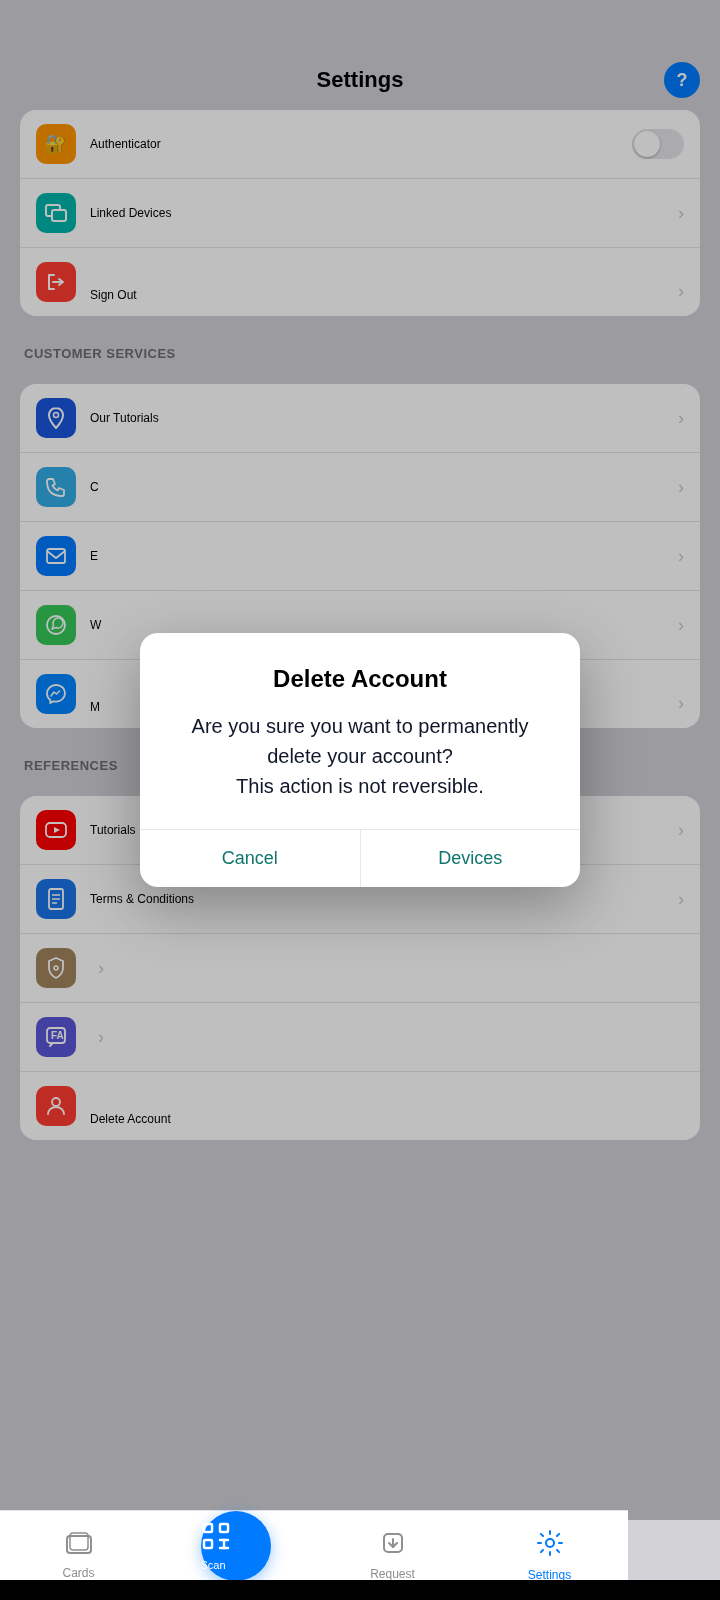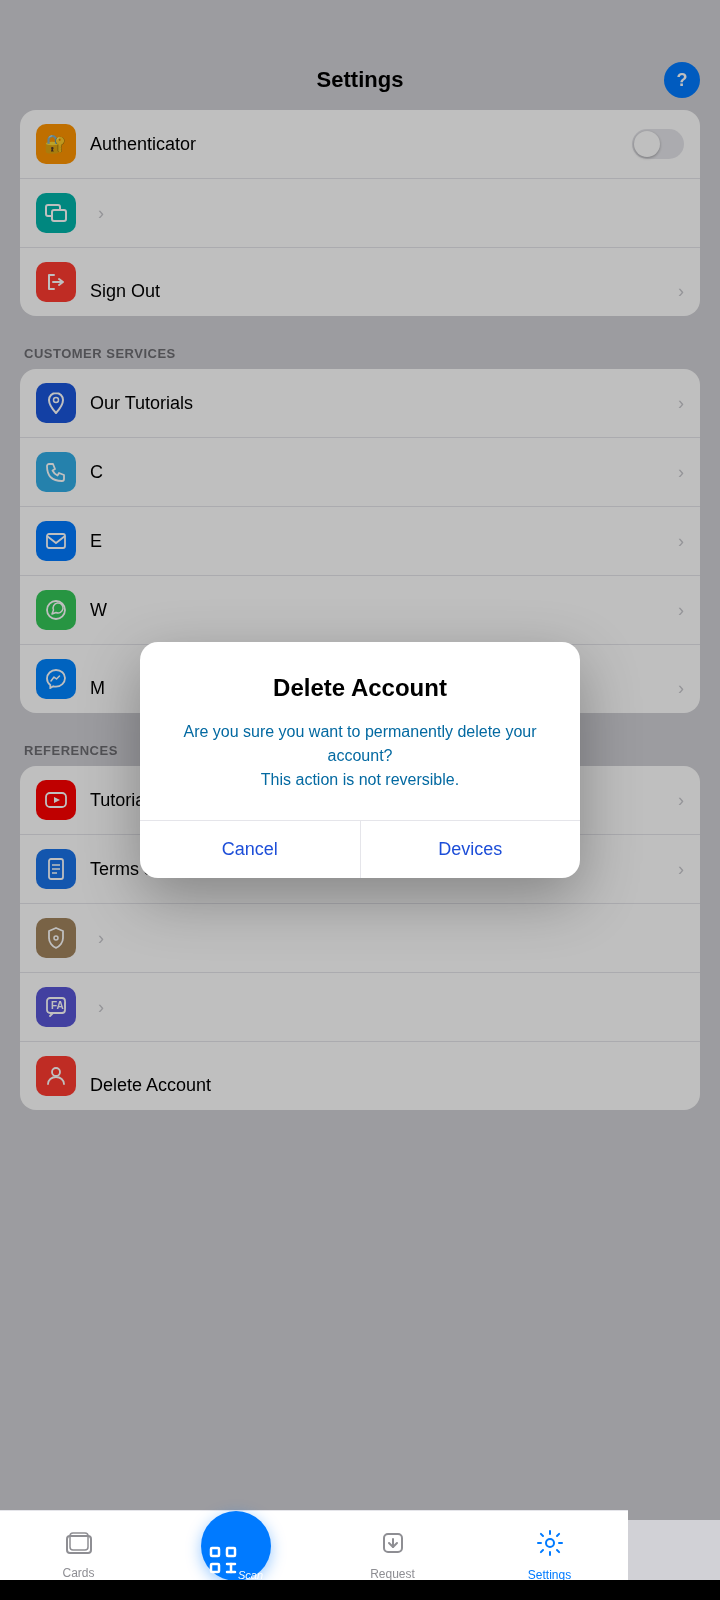--- a/index.html
+++ b/index.html
@@ -84,21 +84,21 @@
       display: flex;
       align-items: center;
       justify-content: center;
       margin-right: 14px;
       flex-shrink: 0;
       font-size: 18px;
       color: white;
     }
 
     .item-label {
-      font-size: 18px;
+      font-size: 12px;
       color: #000;
       flex: 1;
     }
 
     .item-toggle {
       width: 52px;
       height: 30px;
       background: #e5e5ea;
       border-radius: 15px;
       position: relative;
@@ -121,21 +121,21 @@
       font-size: 18px;
       margin-left: 8px;
     }
 
     
     .section-label {
       font-size: 13px;
       font-weight: 600;
       color: #6d6d72;
       text-transform: uppercase;
-      padding: 10px 4px 8px;
+      padding: 10px 4px 23px;
       letter-spacing: 0.5px;
     }
 
     
     .icon-orange { background: #ff9500; }
     .icon-teal { background: #00b4aa; }
     .icon-red { background: #ff3b30; }
     .icon-blue-dark { background: #1a56db; }
     .icon-cyan { background: #32ade6; }
     .icon-blue { background: #007aff; }
@@ -172,36 +172,36 @@
     }
 
     .dialog-title {
       font-size: 24px;
       font-weight: 700;
       color: #000;
       margin-bottom: 18px;
     }
 
     .dialog-message {
-      font-size: 16px;
-      color: #0369a1;
+      font-size: 20px;
+      color: #0f172a;
       line-height: 1.5;
     }
 
     .dialog-actions {
       display: flex;
       border-top: 1px solid #e5e5ea;
     }
 
     .dialog-btn {
       flex: 1;
       padding: 18px;
       font-size: 18px;
       font-weight: 500;
-      color: #1d4ed8;
+      color: #0f766e;
       cursor: pointer;
       border: none;
       background: none;
     }
 
     .dialog-btn:first-child {
       border-right: 1px solid #e5e5ea;
     }
 
     
@@ -240,27 +240,26 @@
 
     .nav-item.active .nav-icon { color: #007aff; }
     .nav-item.active .nav-label { color: #007aff; }
 
     .scan-btn {
       width: 70px;
       height: 70px;
       background: #007aff;
       border-radius: 50%;
       display: flex;
-      flex-direction: row;
-      align-items: flex-end;
+      flex-direction: column;
+      align-items: flex-start;
       justify-content: center;
       cursor: pointer;
       margin-top: -20px;
       box-shadow: 0 4px 15px rgba(0,122,255,0.4);
-      font-style: italic;
     }
 
     .scan-btn .nav-icon {
       color: white;
       font-size: 22px;
     }
 
     .scan-btn .nav-label {
       color: white;
       font-size: 11px;
@@ -295,20 +294,21 @@
       <span class="item-label">Authenticator</span>
       <div class="item-toggle"></div>
     </div>
     <div class="settings-item">
       <div class="item-icon icon-teal">
         <svg width="22" height="18" viewBox="0 0 22 18" fill="none">
             <rect x="1" y="1" width="14" height="11" rx="2" stroke="white" stroke-width="2"></rect>
             <rect x="7" y="6" width="14" height="11" rx="2" fill="#00b4aa" stroke="white" stroke-width="2"></rect>
           </svg>
       </div>
+      <span class="item-label">Linked Devices</span>
       <span class="chevron">›</span>
     </div>
     <div class="settings-item">
       <div class="item-icon icon-red">
         <svg width="20" height="20" viewBox="0 0 20 20" fill="none">
             <path d="M8 3H3v14h5M13 7l4 3-4 3M7 10h10" stroke="white" stroke-width="2" stroke-linecap="round" stroke-linejoin="round"></path>
           </svg>
       </div>
       <span class="item-label">Sign Out</span>
       <span class="chevron">›</span>

